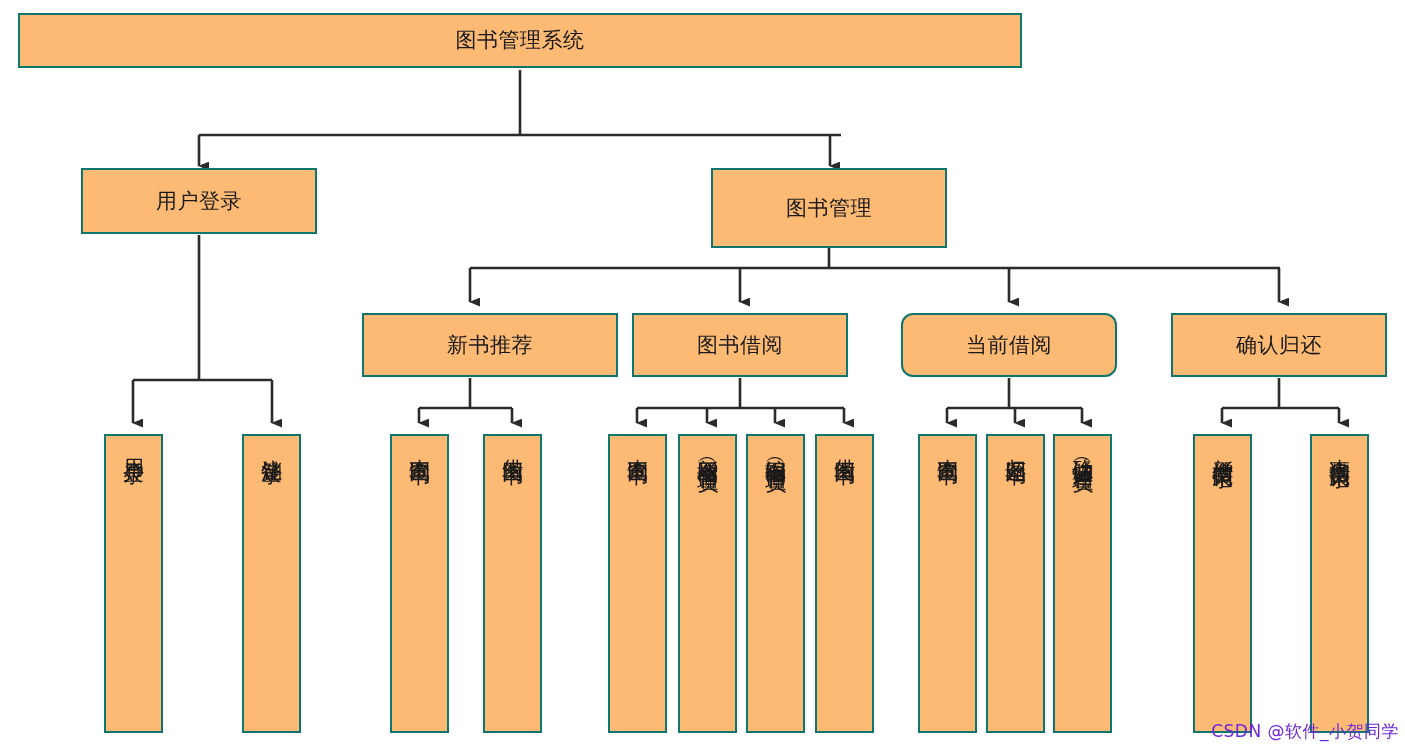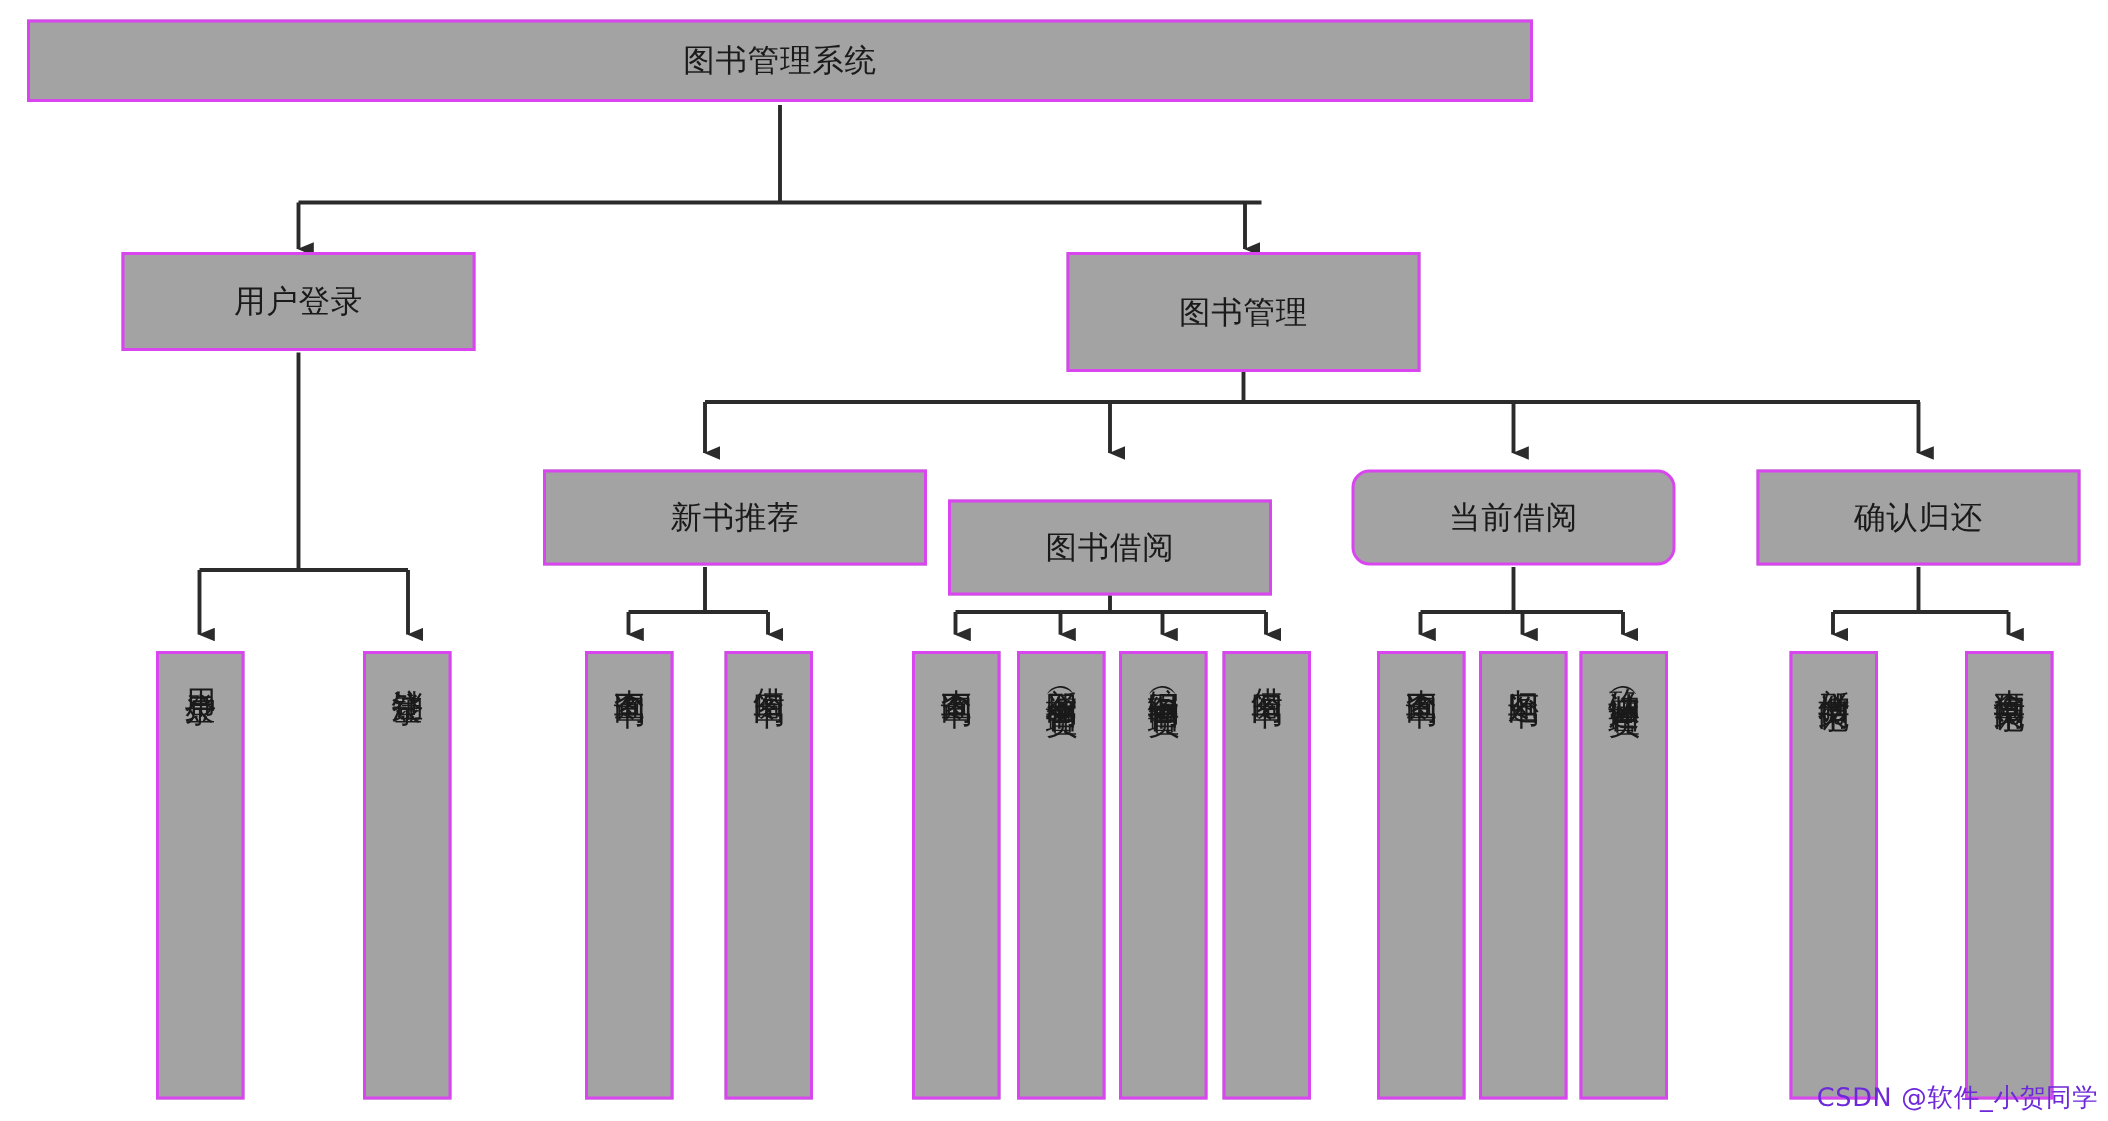--- a/index.html
+++ b/index.html
@@ -22,22 +22,22 @@
     position: absolute;
     left: 0;
     top: 0;
     width: 1405px;
     height: 747px;
     pointer-events: none;
   }
   .node {
     position: absolute;
     box-sizing: border-box;
-    background: #a3a3a3;
-    border: 2px solid #d946ef;
+    background: #fdba74;
+    border: 2px solid #0f766e;
     display: flex;
     align-items: center;
     justify-content: center;
     color: #1a1a1a;
   }
   .node-label {
     display: block;
     text-align: center;
     line-height: 1.18;
     white-space: nowrap;
@@ -136,21 +136,21 @@
   <div class="node horizontal" style="left:81px; top:168px; width:236px; height:66px;">
     <span class="node-label">用户登录</span>
   </div>
   <div class="node horizontal" style="left:711px; top:168px; width:236px; height:80px;">
     <span class="node-label">图书管理</span>
   </div>
 
   <div class="node horizontal" style="left:362px; top:313px; width:256px; height:64px;">
     <span class="node-label">新书推荐</span>
   </div>
-  <div class="node horizontal" style="left:632px; top:313px; width:216px; height:64px;margin-top:20px;">
+  <div class="node horizontal" style="left:632px; top:313px; width:216px; height:64px;">
     <span class="node-label">图书借阅</span>
   </div>
   <div class="node horizontal" style="left:901px; top:313px; width:216px; height:64px;border-radius:12px;">
     <span class="node-label">当前借阅</span>
   </div>
   <div class="node horizontal" style="left:1171px; top:313px; width:216px; height:64px;">
     <span class="node-label">确认归还</span>
   </div>
 
   <div class="node vertical" style="left:104px; top:434px; width:59px; height:299px;">

